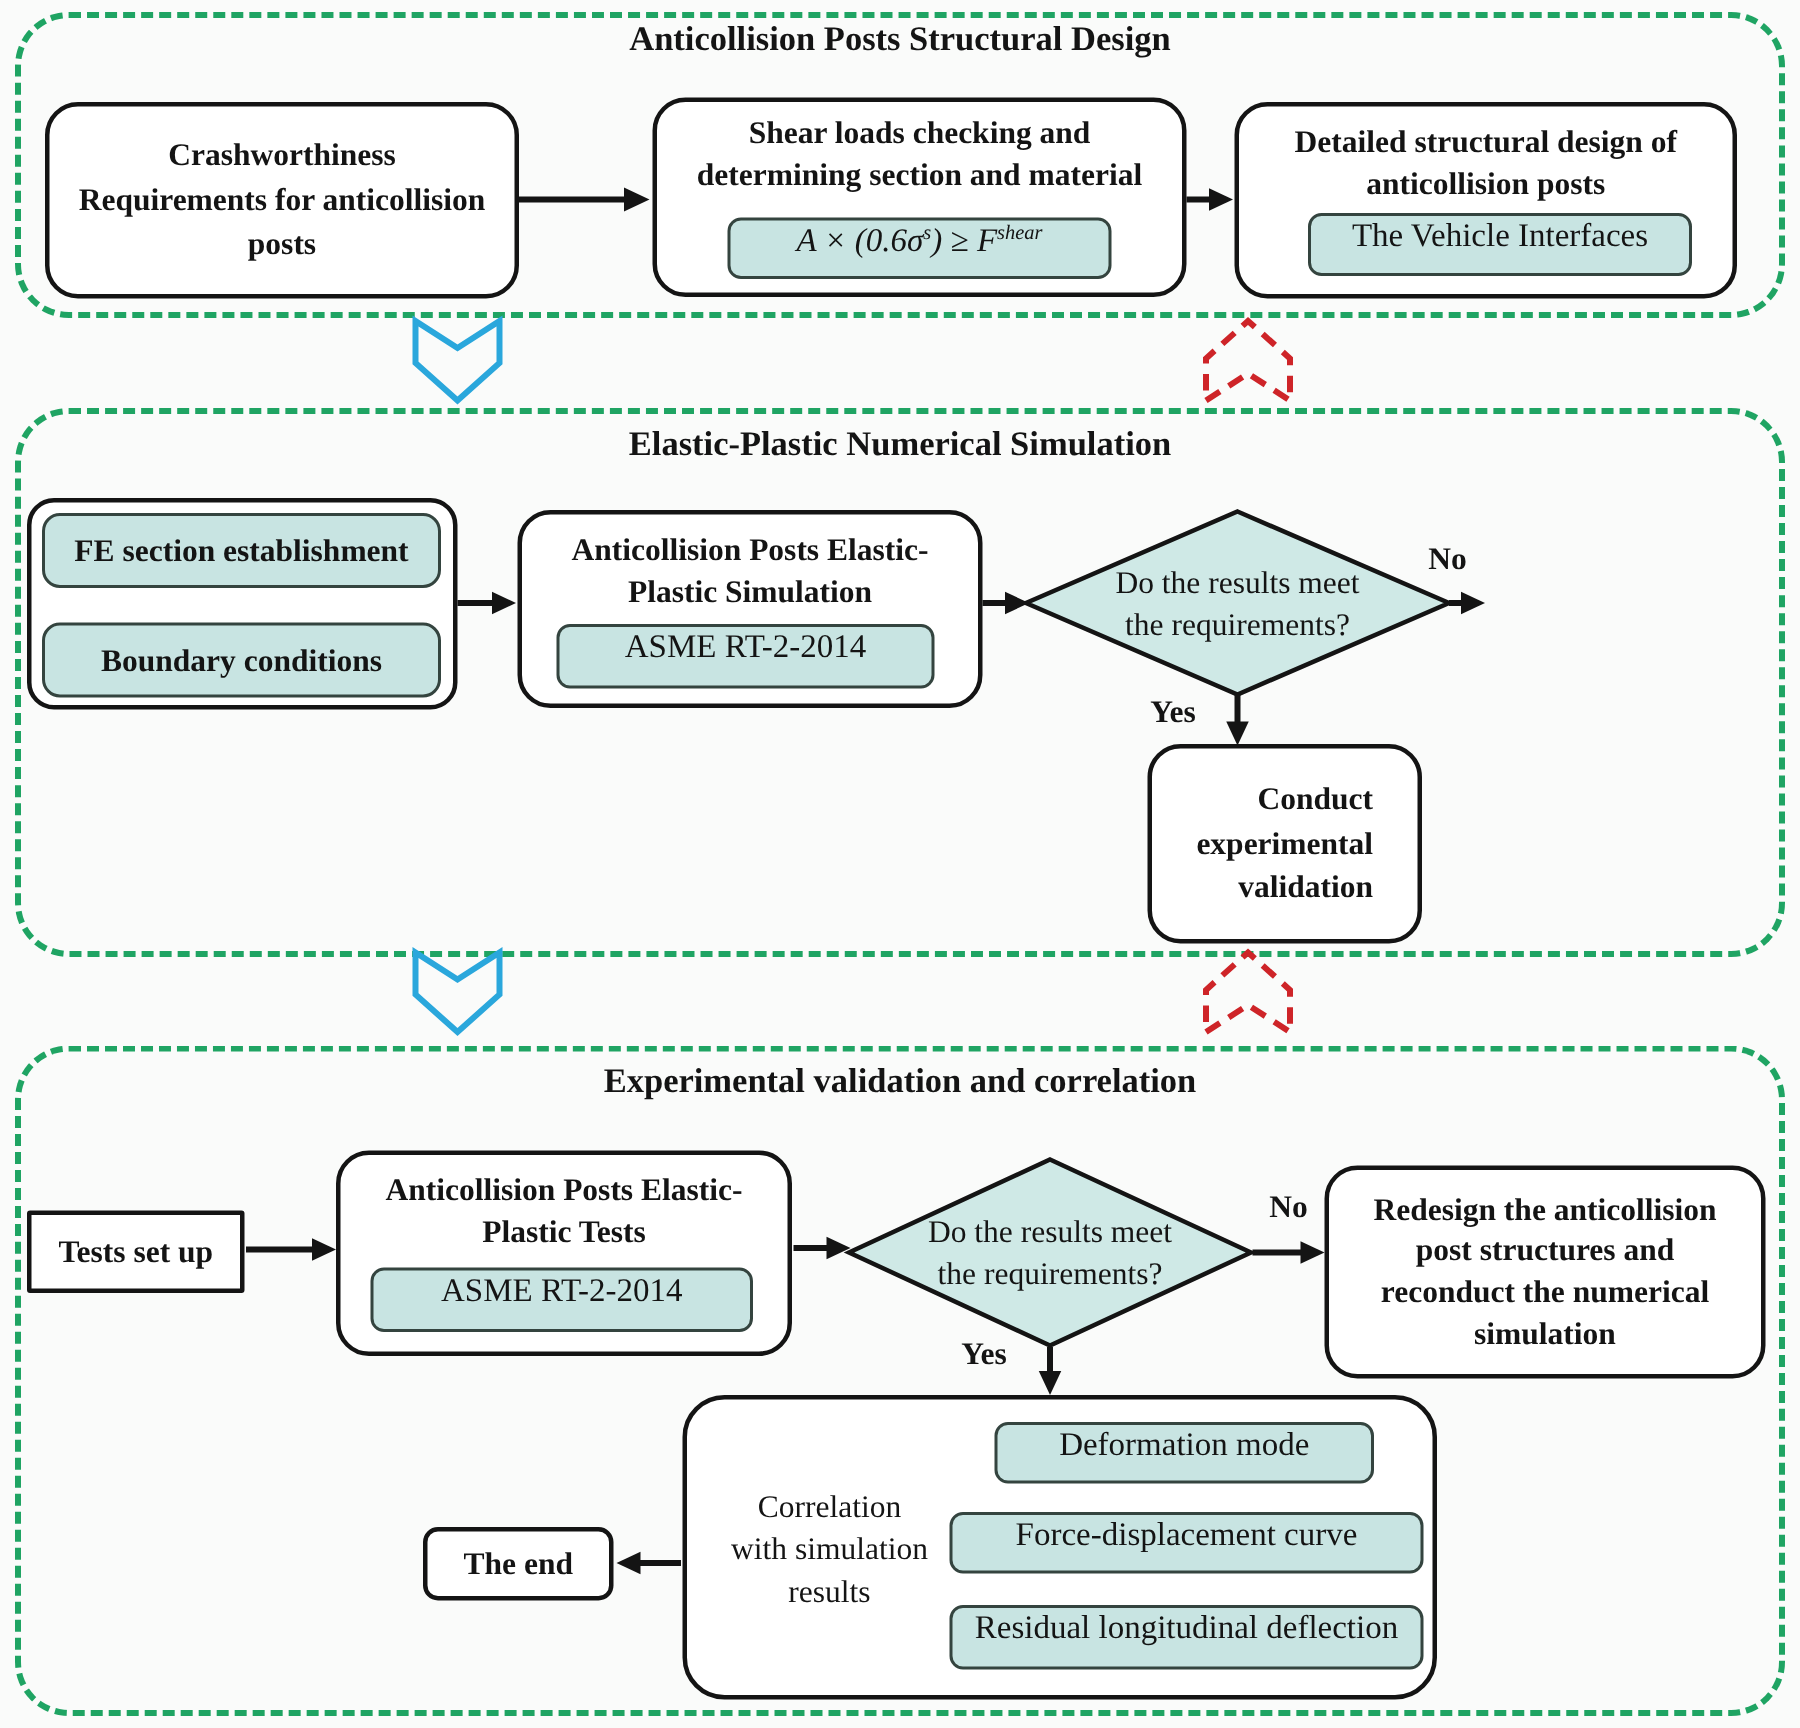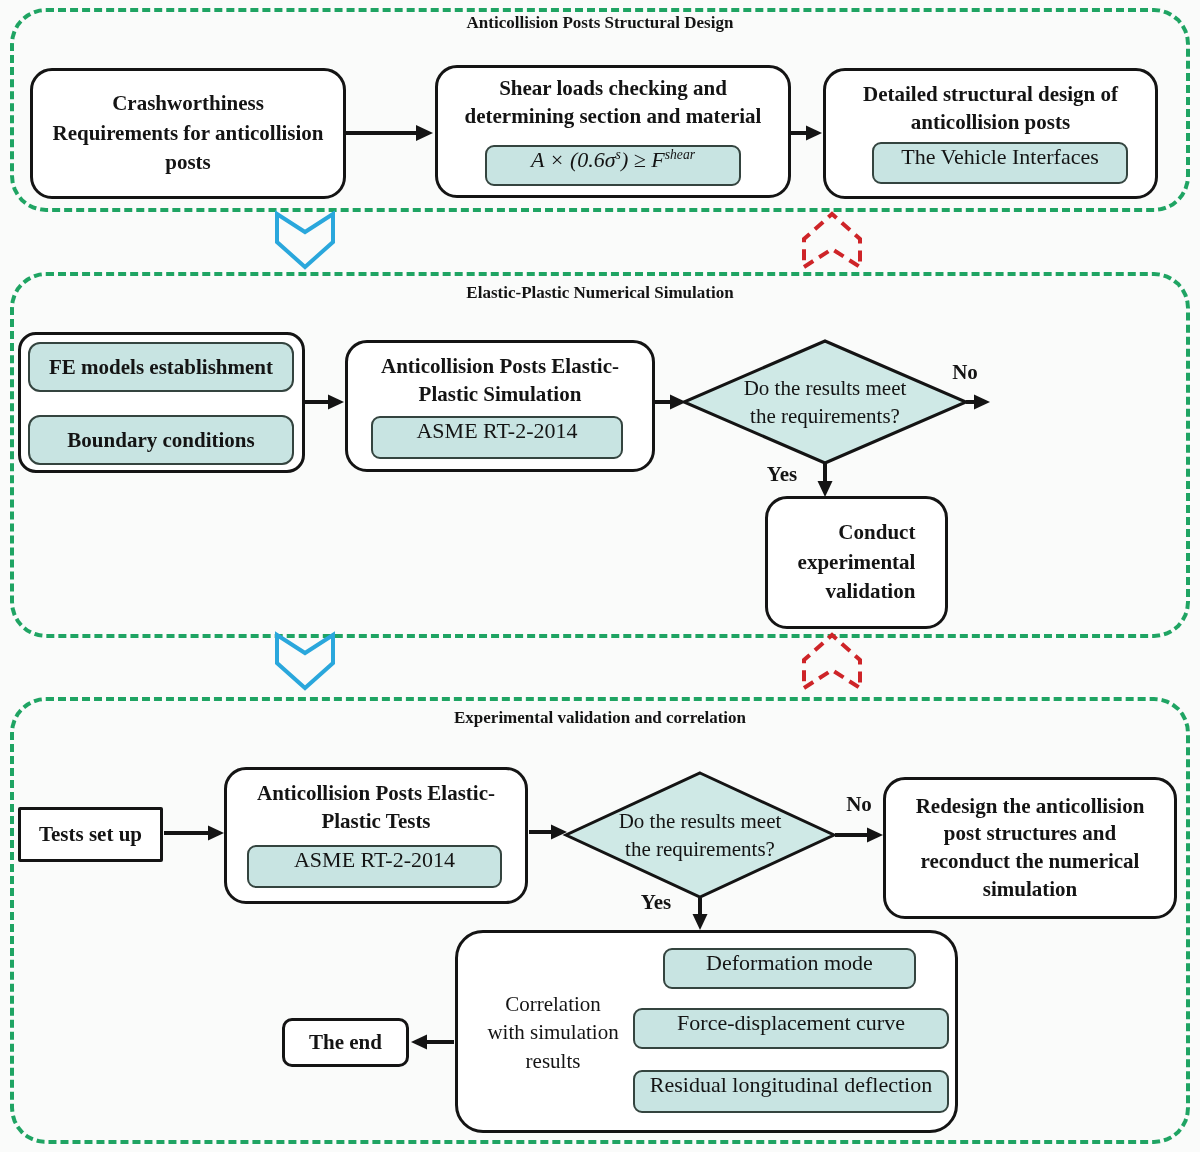--- a/index.html
+++ b/index.html
@@ -1,20 +1,20 @@
 <!DOCTYPE html>
 <html><head>
 <meta charset="utf-8">
 <style>
   html,body{margin:0;padding:0;background:#fafbfa;}
   .canvas{position:relative;width:1200px;height:1152px;background:#fafbfa;overflow:hidden;
           font-family:"Liberation Serif","DejaVu Serif",serif;color:#141414;}
   .layer{position:absolute;left:0;top:0;z-index:1;}
   .section{position:absolute;border:4px dashed #1fa463;border-radius:36px;box-sizing:border-box;z-index:0;}
-  .sec-title{position:absolute;left:0;width:1200px;text-align:center;font-size:17px;font-weight:bold;z-index:3;}
+  .sec-title{position:absolute;left:0;width:1200px;text-align:center;font-size:23px;font-weight:bold;z-index:3;}
   .box{position:absolute;background:#ffffff;border:3.5px solid #141414;border-radius:22px;box-sizing:border-box;z-index:2;}
   .flex{display:flex;align-items:center;justify-content:center;text-align:center;}
   .btxt{font-weight:bold;font-size:21px;line-height:1.4;}
   .ml{white-space:pre-line;}
   .btitle{position:absolute;text-align:center;font-weight:bold;font-size:21px;line-height:1.35;z-index:3;white-space:pre-line;}
   .tag{position:absolute;background:#c8e4e2;border:2.5px solid #34443f;border-radius:9px;box-sizing:border-box;
        display:flex;align-items:flex-start;justify-content:center;font-size:22px;z-index:3;text-align:center;}
   .teal-b{position:absolute;background:#c8e4e2;border:2.5px solid #34443f;border-radius:12px;box-sizing:border-box;
        display:flex;align-items:center;justify-content:center;font-size:21px;font-weight:bold;z-index:3;text-align:center;}
   .dtext{position:absolute;display:flex;align-items:center;justify-content:center;text-align:center;
@@ -108,21 +108,21 @@
   </div>
 
   <div class="box" style="left:823px;top:68px;width:335px;height:131px;"></div>
   <div class="btitle" style="left:823px;top:80px;width:335px;">Detailed structural design of
 anticollision posts</div>
   <div class="tag" style="left:872px;top:142px;width:256px;height:42px;">The Vehicle Interfaces</div>
 
   <div class="sec-title" style="top:283px;">Elastic-Plastic Numerical Simulation</div>
 
   <div class="box" style="left:18px;top:332px;width:287px;height:141px;border-radius:18px;"></div>
-  <div class="teal-b" style="left:28px;top:342px;width:266px;height:50px;">FE models establishment</div>
+  <div class="teal-b" style="left:28px;top:342px;width:266px;height:50px;">FE section establishment</div>
   <div class="teal-b" style="left:28px;top:415px;width:266px;height:50px;">Boundary conditions</div>
 
   <div class="box" style="left:345px;top:340px;width:310px;height:132px;"></div>
   <div class="btitle" style="left:345px;top:352px;width:310px;">Anticollision Posts Elastic-
 Plastic Simulation</div>
   <div class="tag" style="left:371px;top:416px;width:252px;height:43px;">ASME RT-2-2014</div>
 
   <div class="dtext" style="left:715px;top:366px;width:220px;height:72px;">Do the results meet
 the requirements?</div>
   <div class="lbl" style="left:935px;top:360px;width:60px;">No</div>

